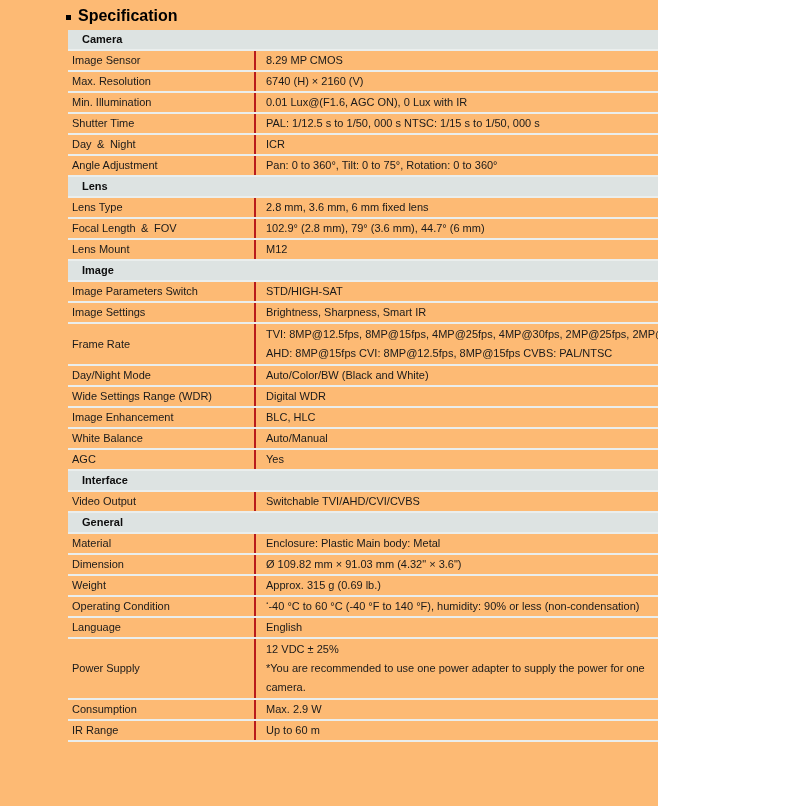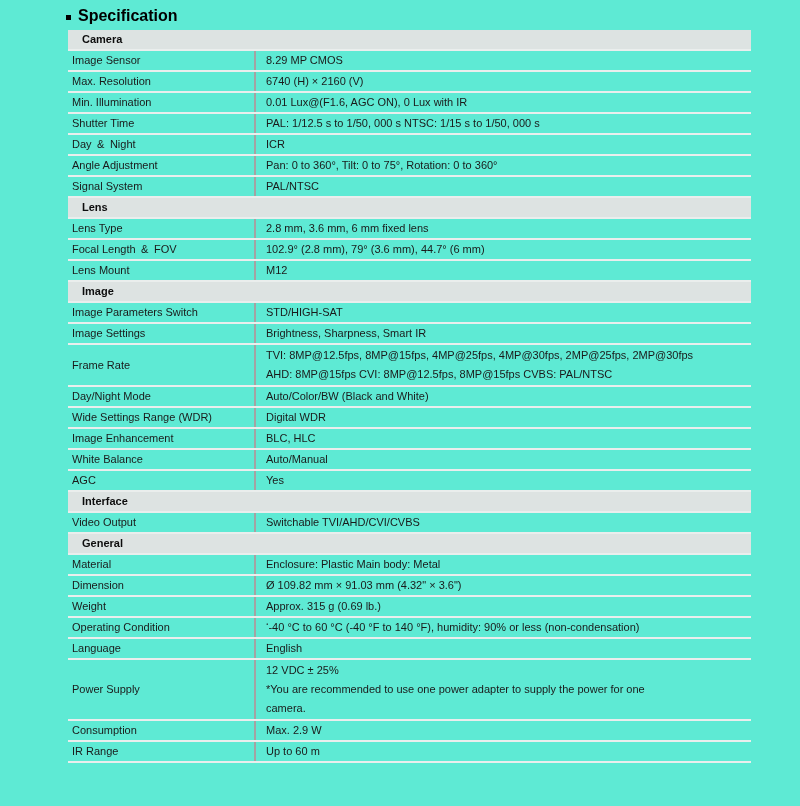--- a/index.html
+++ b/index.html
@@ -1,20 +1,20 @@
 <!DOCTYPE html>
 <html style="--section-bg: #dde3e2;"><head>
 <meta charset="utf-8">
 <style>
   html, body { margin: 0; padding: 0; background: #ffffff; }
   .page {
     position: relative;
-    width: 800px;
+    width: 658px;
     height: 806px;
-    background: #5eead4;
+    background: #fdba74;
     font-family: "Liberation Sans", sans-serif;
     color: #151515;
     overflow: hidden;
   }
   .title {
     position: absolute;
     left: 66px;
     top: 6px;
     display: flex;
     align-items: center;
@@ -47,21 +47,21 @@
     font-size: 11px;
     line-height: 19px;
     padding: 0;
     vertical-align: middle;
     border-bottom: 2px solid #eaeeed;
     color: #1a1a1a;
   }
   tr.data td { height: 19px; }
   td.label {
     padding-left: 4px;
-    border-right: 2px solid #a3a3a3;
+    border-right: 2px solid #b91c1c;
   }
   td.value {
     padding-left: 10px;
     white-space: pre-line;
   }
   td.multi { padding-top: 1px; padding-bottom: 1px; }
   tr.section td {
     background: var(--section-bg, #dde3e2);
     font-weight: 700;
     padding-left: 14px;
@@ -103,24 +103,20 @@
           <td class="value">PAL: 1/12.5 s to 1/50, 000 s NTSC: 1/15 s to 1/50, 000 s</td>
         </tr>
         <tr class="data">
           <td class="label">Day &amp; Night</td>
           <td class="value">ICR</td>
         </tr>
         <tr class="data">
           <td class="label">Angle Adjustment</td>
           <td class="value">Pan: 0 to 360°, Tilt: 0 to 75°, Rotation: 0 to 360°</td>
         </tr>
-        <tr class="data">
-          <td class="label">Signal System</td>
-          <td class="value">PAL/NTSC</td>
-        </tr>
         <tr class="section">
           <td colspan="2">Lens</td>
         </tr>
         <tr class="data">
           <td class="label">Lens Type</td>
           <td class="value">2.8 mm, 3.6 mm, 6 mm fixed lens</td>
         </tr>
         <tr class="data">
           <td class="label">Focal Length &amp; FOV</td>
           <td class="value">102.9° (2.8 mm), 79° (3.6 mm), 44.7° (6 mm)</td>

